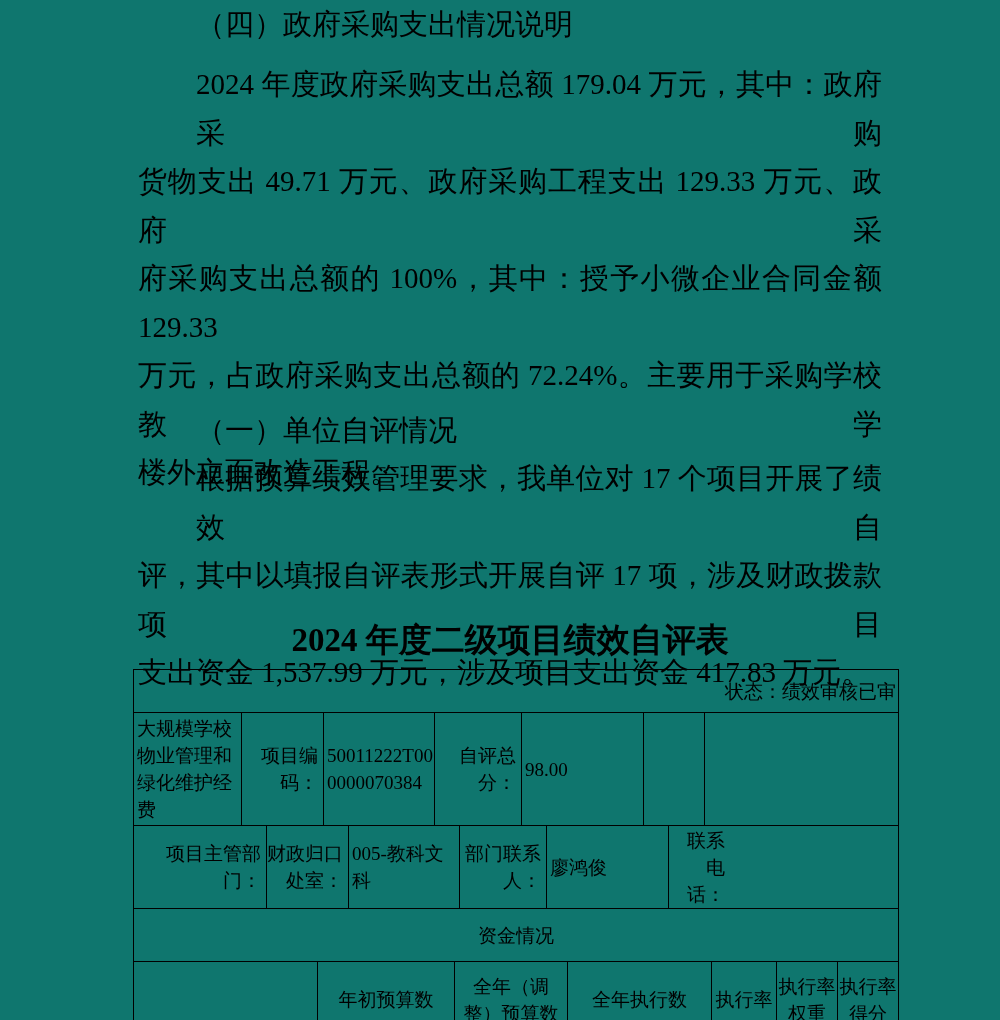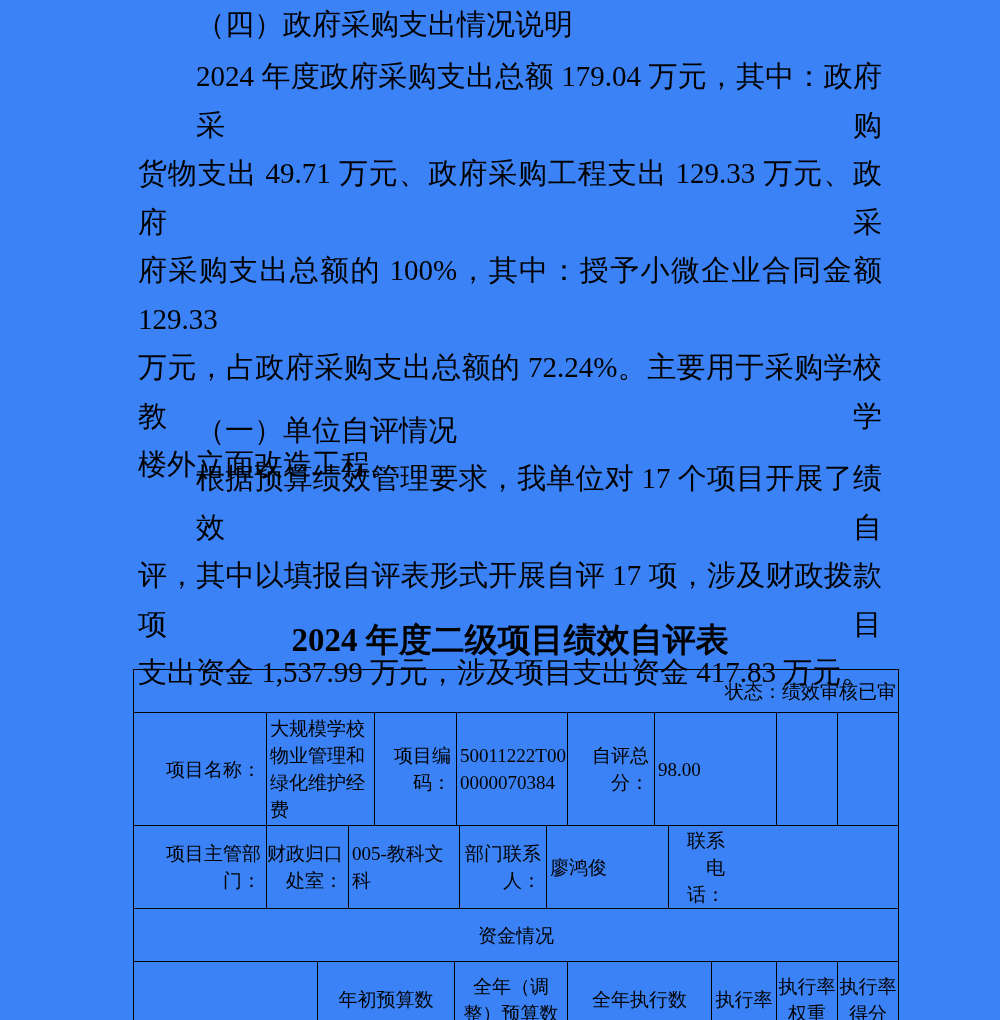--- a/index.html
+++ b/index.html
@@ -3,21 +3,21 @@
 <meta charset="utf-8">
 <style>
   * { margin: 0; padding: 0; box-sizing: border-box; }
   html, body {
     width: 1000px; height: 1020px;
     background: #ffffff;
     overflow: hidden;
     font-family: "Liberation Serif", "DejaVu Serif", serif;
     color: #000;
   }
-  .page { position: relative; width: 1000px; height: 1020px; background: #3b82f6; }
+  .page { position: relative; width: 1000px; height: 1020px; background: #0f766e; }
 
   
   .textcol { position: absolute; left: 138px; width: 744px; }
   .bodyline {
     font-size: 29px;
     line-height: 48.5px;
     white-space: nowrap;
   }
   .jline {
     white-space: normal;
@@ -81,21 +81,21 @@
   .ex-c7 { width: 60px; }
   .full { width: 100%; }
 </style>
 </head>
 <body>
 
 <div class="page">
 
   <div class="h-kai" style="top:0px">（四）政府采购支出情况说明</div>
 
-  <div class="textcol" style="top:52px">
+  <div class="textcol" style="top:60px">
     <div class="bodyline jline ind">2024 年度政府采购支出总额 179.04 万元，其中：政府采购</div>
     <div class="bodyline jline">货物支出 49.71 万元、政府采购工程支出 129.33 万元、政府采</div>
     <div class="bodyline jline">府采购支出总额的 100%，其中：授予小微企业合同金额 129.33</div>
     <div class="bodyline jline">万元，占政府采购支出总额的 72.24%。主要用于采购学校教学</div>
     <div class="bodyline lline">楼外立面改造工程。</div>
   </div>
 
 
   <div class="h-kai" style="top:406px">（一）单位自评情况</div>
 
@@ -109,23 +109,20 @@
 
   <div class="tbl">
 
     <div class="trow row-status">
       <div class="tcell full">
         <span>状态：绩效审核已审</span>
       </div>
     </div>
 
     <div class="trow row-1">
-      <div class="tcell lbl r12-c1">
-        <span>项目名称：</span>
-        </div>
       <div class="tcell val r12-c2">
         <span>大规模学校
 物业管理和
 绿化维护经
 费</span>
         </div>
       <div class="tcell lbl r12-c3">
         <span>项目编
 码：</span>
         </div>

